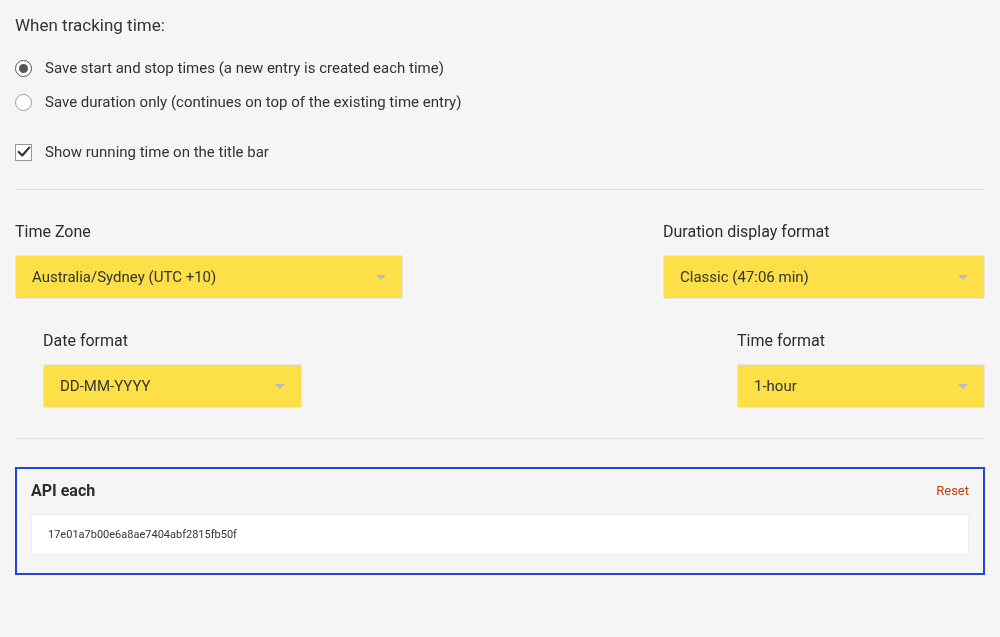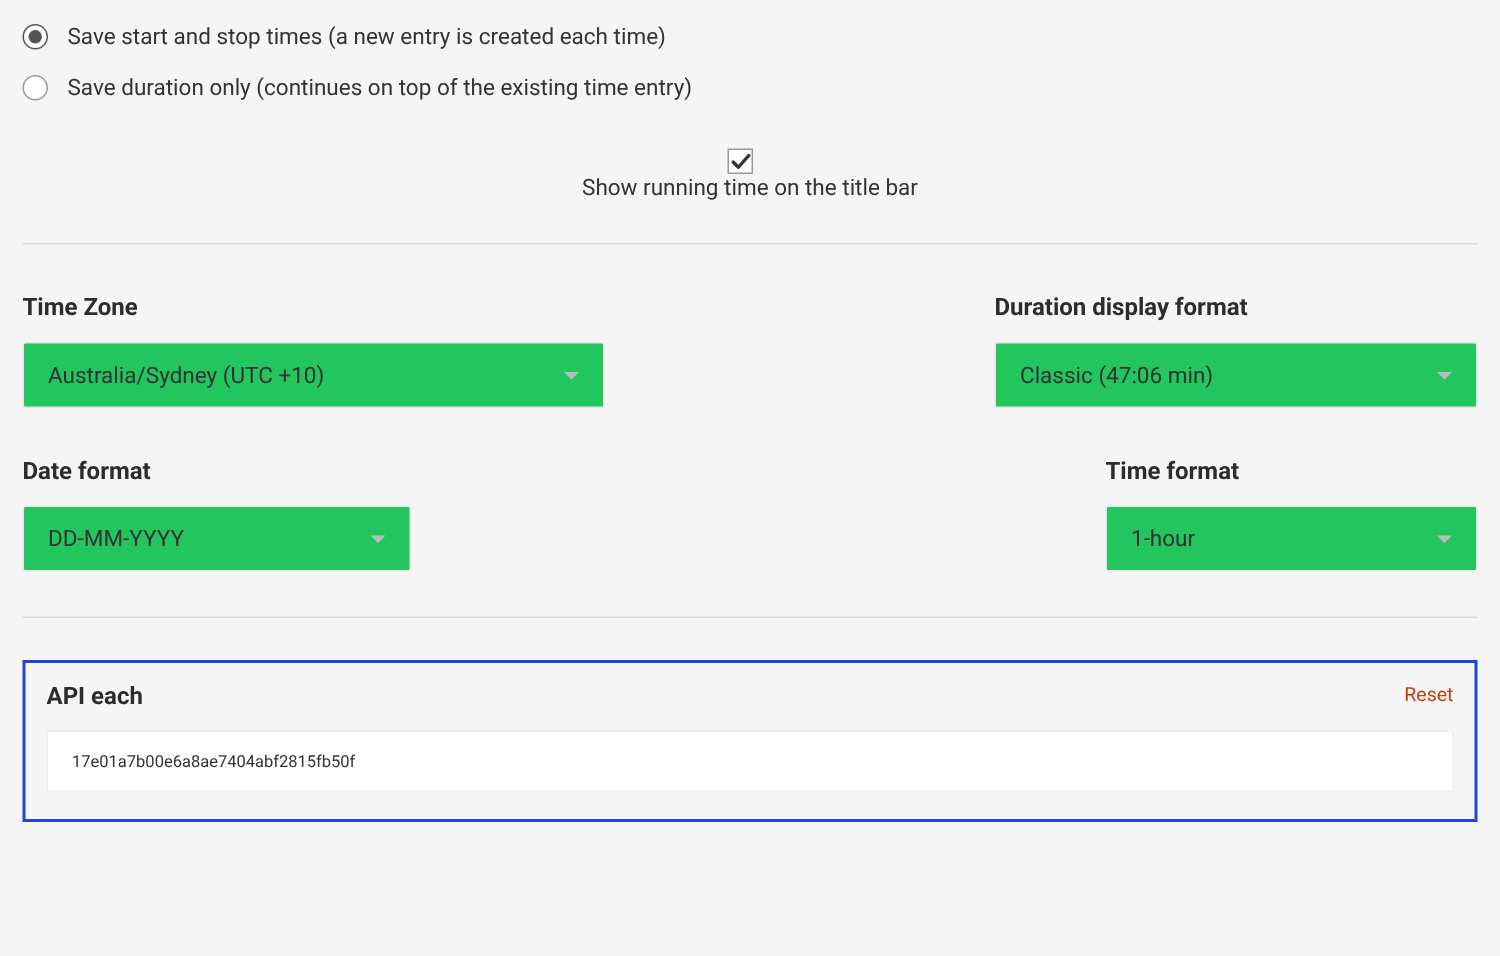--- a/index.html
+++ b/index.html
@@ -50,21 +50,20 @@
     }
     .option-label {
       font-size: 15px;
       color: #333;
     }
     .checkbox-row {
       display: flex;
       align-items: center;
       margin-top: 32px;
       margin-bottom: 28px;
-      flex-direction: column;
     }
     .checkbox {
       width: 17px;
       height: 17px;
       border: 1px solid #999;
       background: #fff;
       margin-right: 13px;
       display: flex;
       align-items: center;
       justify-content: center;
@@ -83,26 +82,26 @@
       border: none;
       border-top: 1px solid #ddd;
       margin: 30px 0 0 0;
     }
     .field-group {
       display: flex;
       flex-direction: column;
     }
     .field-label {
       font-size: 16px;
-      font-weight: 700;
+      font-weight: 400;
       color: #2c2c2c;
       margin-bottom: 14px;
     }
     .select-box {
-      background: #22c55e;
+      background: #fde047;
       border: 1px solid #e6e6e6;
       border-radius: 2px;
       height: 44px;
       display: flex;
       align-items: center;
       justify-content: space-between;
       padding: 0 16px;
       font-size: 15px;
       color: #333;
       cursor: pointer;
@@ -119,21 +118,21 @@
       justify-content: space-between;
       margin-bottom: 32px;
     }
     .row2 {
       display: flex;
       justify-content: space-between;
       margin-bottom: 20px;
     }
     .col-tz { width: 388px; }
     .col-duration { width: 322px; }
-    .col-date { width: 259px; }
+    .col-date { width: 259px; margin-left: 28px; }
     .col-time { width: 248px; }
     .col-day { width: 322px; }
 
     .api-section {
       border: 2px solid #2244dd;
       padding: 12px 14px 18px 14px;
       margin-top: 28px;
       position: relative;
       background: #f5f5f5;
     }
@@ -160,20 +159,21 @@
       padding: 13px 16px;
       font-size: 11px;
       color: #333;
       font-family: inherit;
     }
   </style>
 </head>
 <body>
 
 <div>
+  <div class="section-title">When tracking time:</div>
 
   <div class="option-row">
     <div class="radio-outer selected">
       <div class="radio-inner"></div>
     </div>
     <span class="option-label">Save start and stop times (a new entry is created each time)</span>
   </div>
 
   <div class="option-row">
     <div class="radio-outer"></div>

